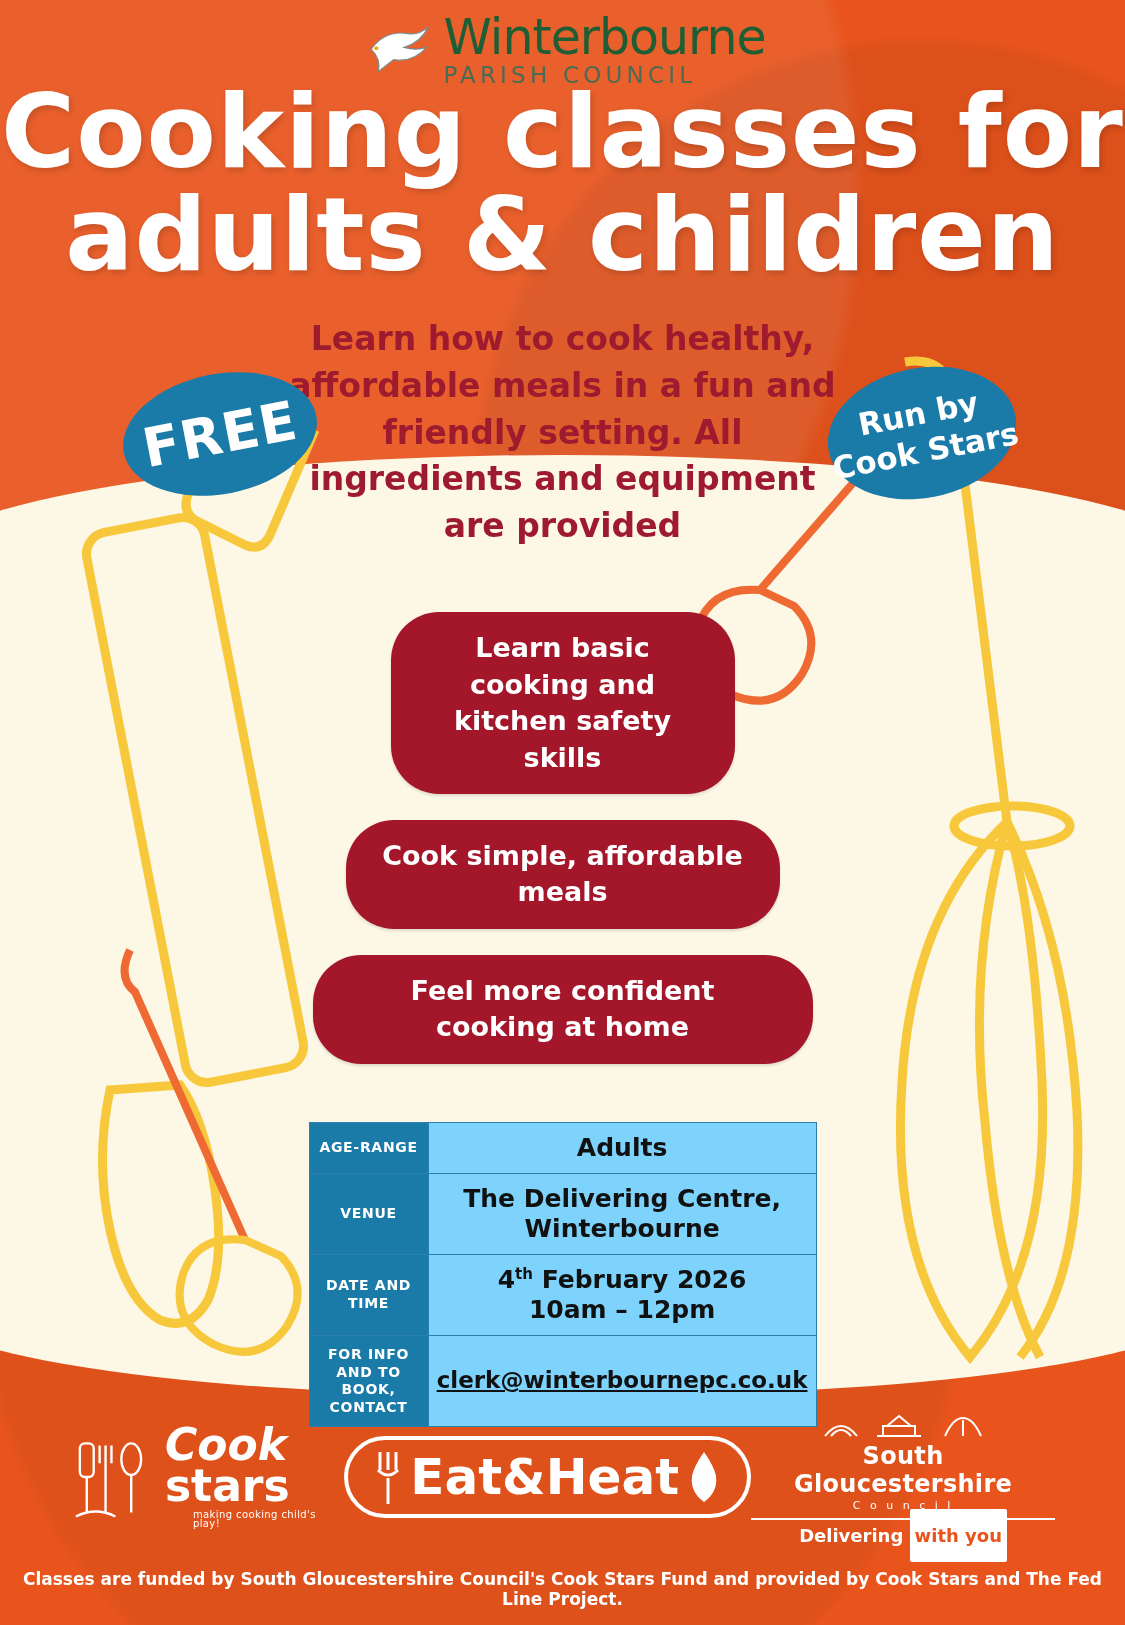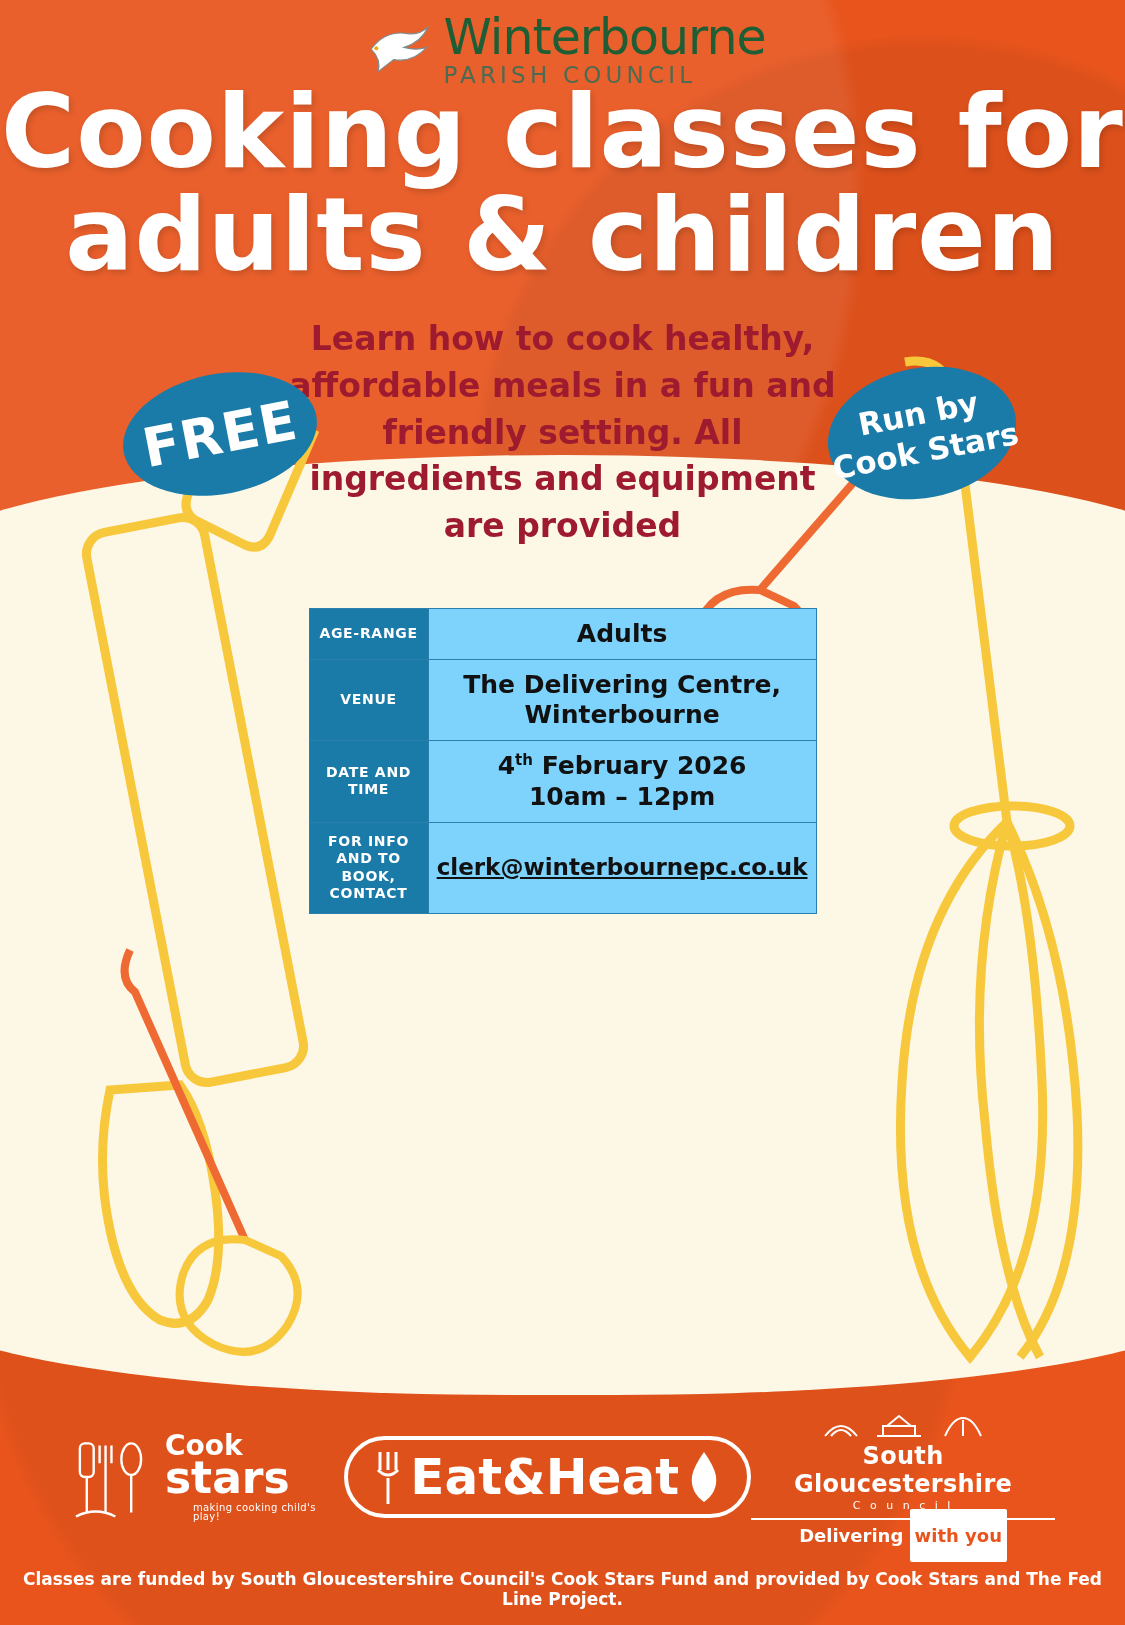--- a/index.html
+++ b/index.html
@@ -173,21 +173,21 @@
     left: 0; right: 0; bottom: 88px;
     height: 120px;
     display: flex;
     align-items: center;
     justify-content: space-around;
     padding: 0 70px;
     z-index: 6;
   }
   .cookstars { display: flex; align-items: center; gap: 10px; color: #fff; }
   .cookstars .cs-text { font-family: "DejaVu Sans", sans-serif; line-height: .92; }
-  .cookstars .cs-1 { font-size: 28px; font-weight: bold; }
+  .cookstars .cs-1 { font-size: 44px; font-weight: bold; font-style: italic; }
   .cookstars .cs-2 { font-size: 44px; font-weight: bold; }
   .cookstars .cs-3 { font-size: 10px; letter-spacing: .4px; margin-top: 4px; margin-left: 28px; }
 
   .eatheat {
     border: 4px solid #fff;
     border-radius: 60px;
     color: #ffffff;
     display: flex;
     align-items: center;
     gap: 8px;
@@ -273,20 +273,25 @@
       </div>
     </div>
 
     <div class="title">
       <span class="l1">Cooking classes for</span>
       <span class="l2">adults &amp; children</span>
     </div>
 
     <div class="intro">Learn how to cook healthy, affordable meals in a fun and friendly setting. All ingredients and equipment are provided</div>
 
+    <div class="pills">
+      <div class="pill p1">Learn basic cooking and kitchen safety skills</div>
+      <div class="pill p2">Cook simple, affordable meals</div>
+      <div class="pill p3">Feel more confident cooking at home</div>
+    </div>
 
     <table class="table">
       <tbody>
           <tr>
         <td class="lbl">AGE-RANGE</td>
         <td class="val">Adults</td>
       </tr>
       <tr>
         <td class="lbl">VENUE</td>
         <td class="val">The Delivering Centre, Winterbourne</td>

